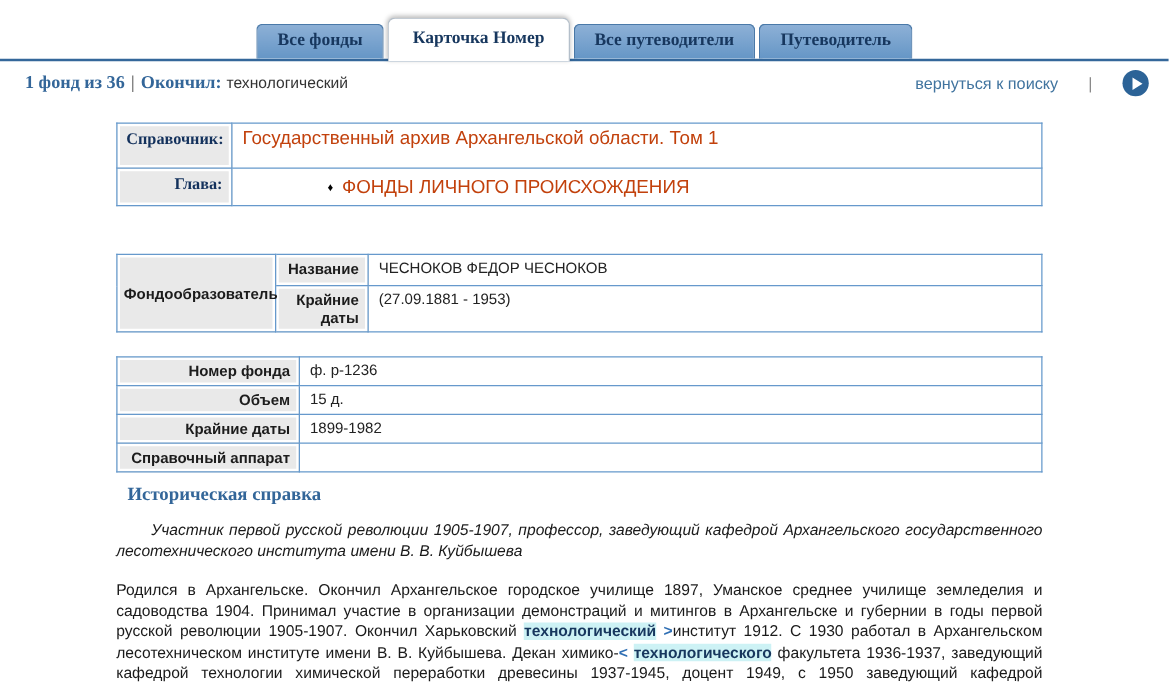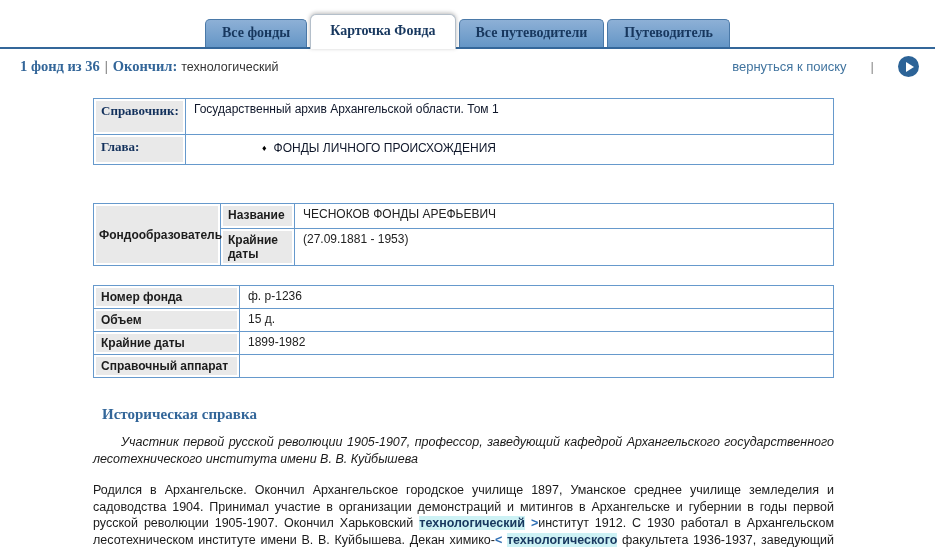--- a/index.html
+++ b/index.html
@@ -31,23 +31,23 @@
   .nextbtn { width:21px; height:21px; border-radius:50%; background:#2c6397;
     display:inline-flex; align-items:center; justify-content:center; cursor:pointer; }
   .tri { width:0; height:0; border-left:8px solid #fff; border-top:5px solid transparent;
     border-bottom:5px solid transparent; margin-left:3px; }
 
   
   .content { margin:12px 0 0 93px; width:741px; }
   table.grid { border-collapse:collapse; width:100%; table-layout:fixed; }
   table.grid td { border:1px solid #6699cc; font-size:12px; vertical-align:top; }
   td.lbl { background:#e9e9e9; box-shadow:inset 0 0 0 2px #fff; font-weight:bold;
-    text-align:left; color:#1c1c1c; padding:4px 7px; }
+    text-align:right; color:#1c1c1c; padding:4px 7px; }
   td.val { padding:3px 8px; color:#222; }
-  .vlink { color:#0f172a; text-decoration:none; font-size:12px; }
+  .vlink { color:#c2410c; text-decoration:none; font-size:15px; }
 
   .ref-table td.lbl { font-family:"Liberation Serif", serif; font-size:13px;
     color:#13315c; }
   .ref-table .c-lbl { width:92px; }
   .ref-table .r1 td { height:36px; }
   .ref-table .r2 td { height:30px; }
   .ref-table .chapter { padding-left:76px; padding-top:6px; }
   .bullet { color:#000; font-size:9px; margin-right:7px; vertical-align:1px; }
 
   .creator-table { margin-top:38px; }
@@ -56,33 +56,33 @@
   .creator-table td.group { text-align:left; vertical-align:middle; padding:4px 5px; }
   .creator-table .r1 td { height:25px; }
   .creator-table .r2 td { height:32px; }
 
   .fund-table { margin-top:19px; }
   .fund-table .c-lbl { width:146px; }
   .fund-table tr td { height:21px; }
 
   
   .history-heading { font-family:"Liberation Serif", serif; font-weight:bold;
-    font-size:15px; color:#336699; margin:28px 0 11px 9px; }
+    font-size:15px; color:#336699; margin:10px 0 11px 9px; }
   .lead { font-style:italic; text-align:justify; text-indent:28px;
     line-height:17px; font-size:12.5px; color:#1a1a1a; margin-bottom:14px; }
   .bodypara { text-align:justify; line-height:16.5px; font-size:12.5px; color:#1a1a1a; }
   .hl { background:#cdf2f5; color:#17375e; font-weight:bold; }
   .nav-arrow { color:#2f6fb4; font-weight:bold; text-decoration:none; cursor:pointer; }
 </style>
 </head>
 <body>
 
 <div class="tabbar">
   <div class="tab">Все фонды</div>
-  <div class="tab active">Карточка Фонда</div>
+  <div class="tab active">Карточка Номер</div>
   <div class="tab">Все путеводители</div>
   <div class="tab">Путеводитель</div>
 </div>
 
 <div class="resultbar">
   <div class="result-left">
     <span>1 фонд из 36</span><span class="sep">|</span><span>Окончил:</span><span class="qvalue">технологический</span>
   </div>
   <div class="result-right">
     <a href="#" class="backlink">вернуться к поиску</a>
@@ -115,21 +115,21 @@
   <table class="grid creator-table">
     <colgroup>
         <col class="c-group">
         <col class="c-sub">
         <col>
       </colgroup>
     <tbody>
         <tr class="r1">
       <td class="lbl group" rowspan="2">Фондообразователь</td>
       <td class="lbl">Название</td>
-      <td class="val">ЧЕСНОКОВ ФОНДЫ АРЕФЬЕВИЧ</td>
+      <td class="val">ЧЕСНОКОВ ФЕДОР ЧЕСНОКОВ</td>
     </tr>
     <tr class="r2">
       <td class="lbl">Крайние даты</td>
       <td class="val">(27.09.1881 - 1953)</td>
     </tr>
   </tbody>
     </table>
 
   <table class="grid fund-table">
     <colgroup>

